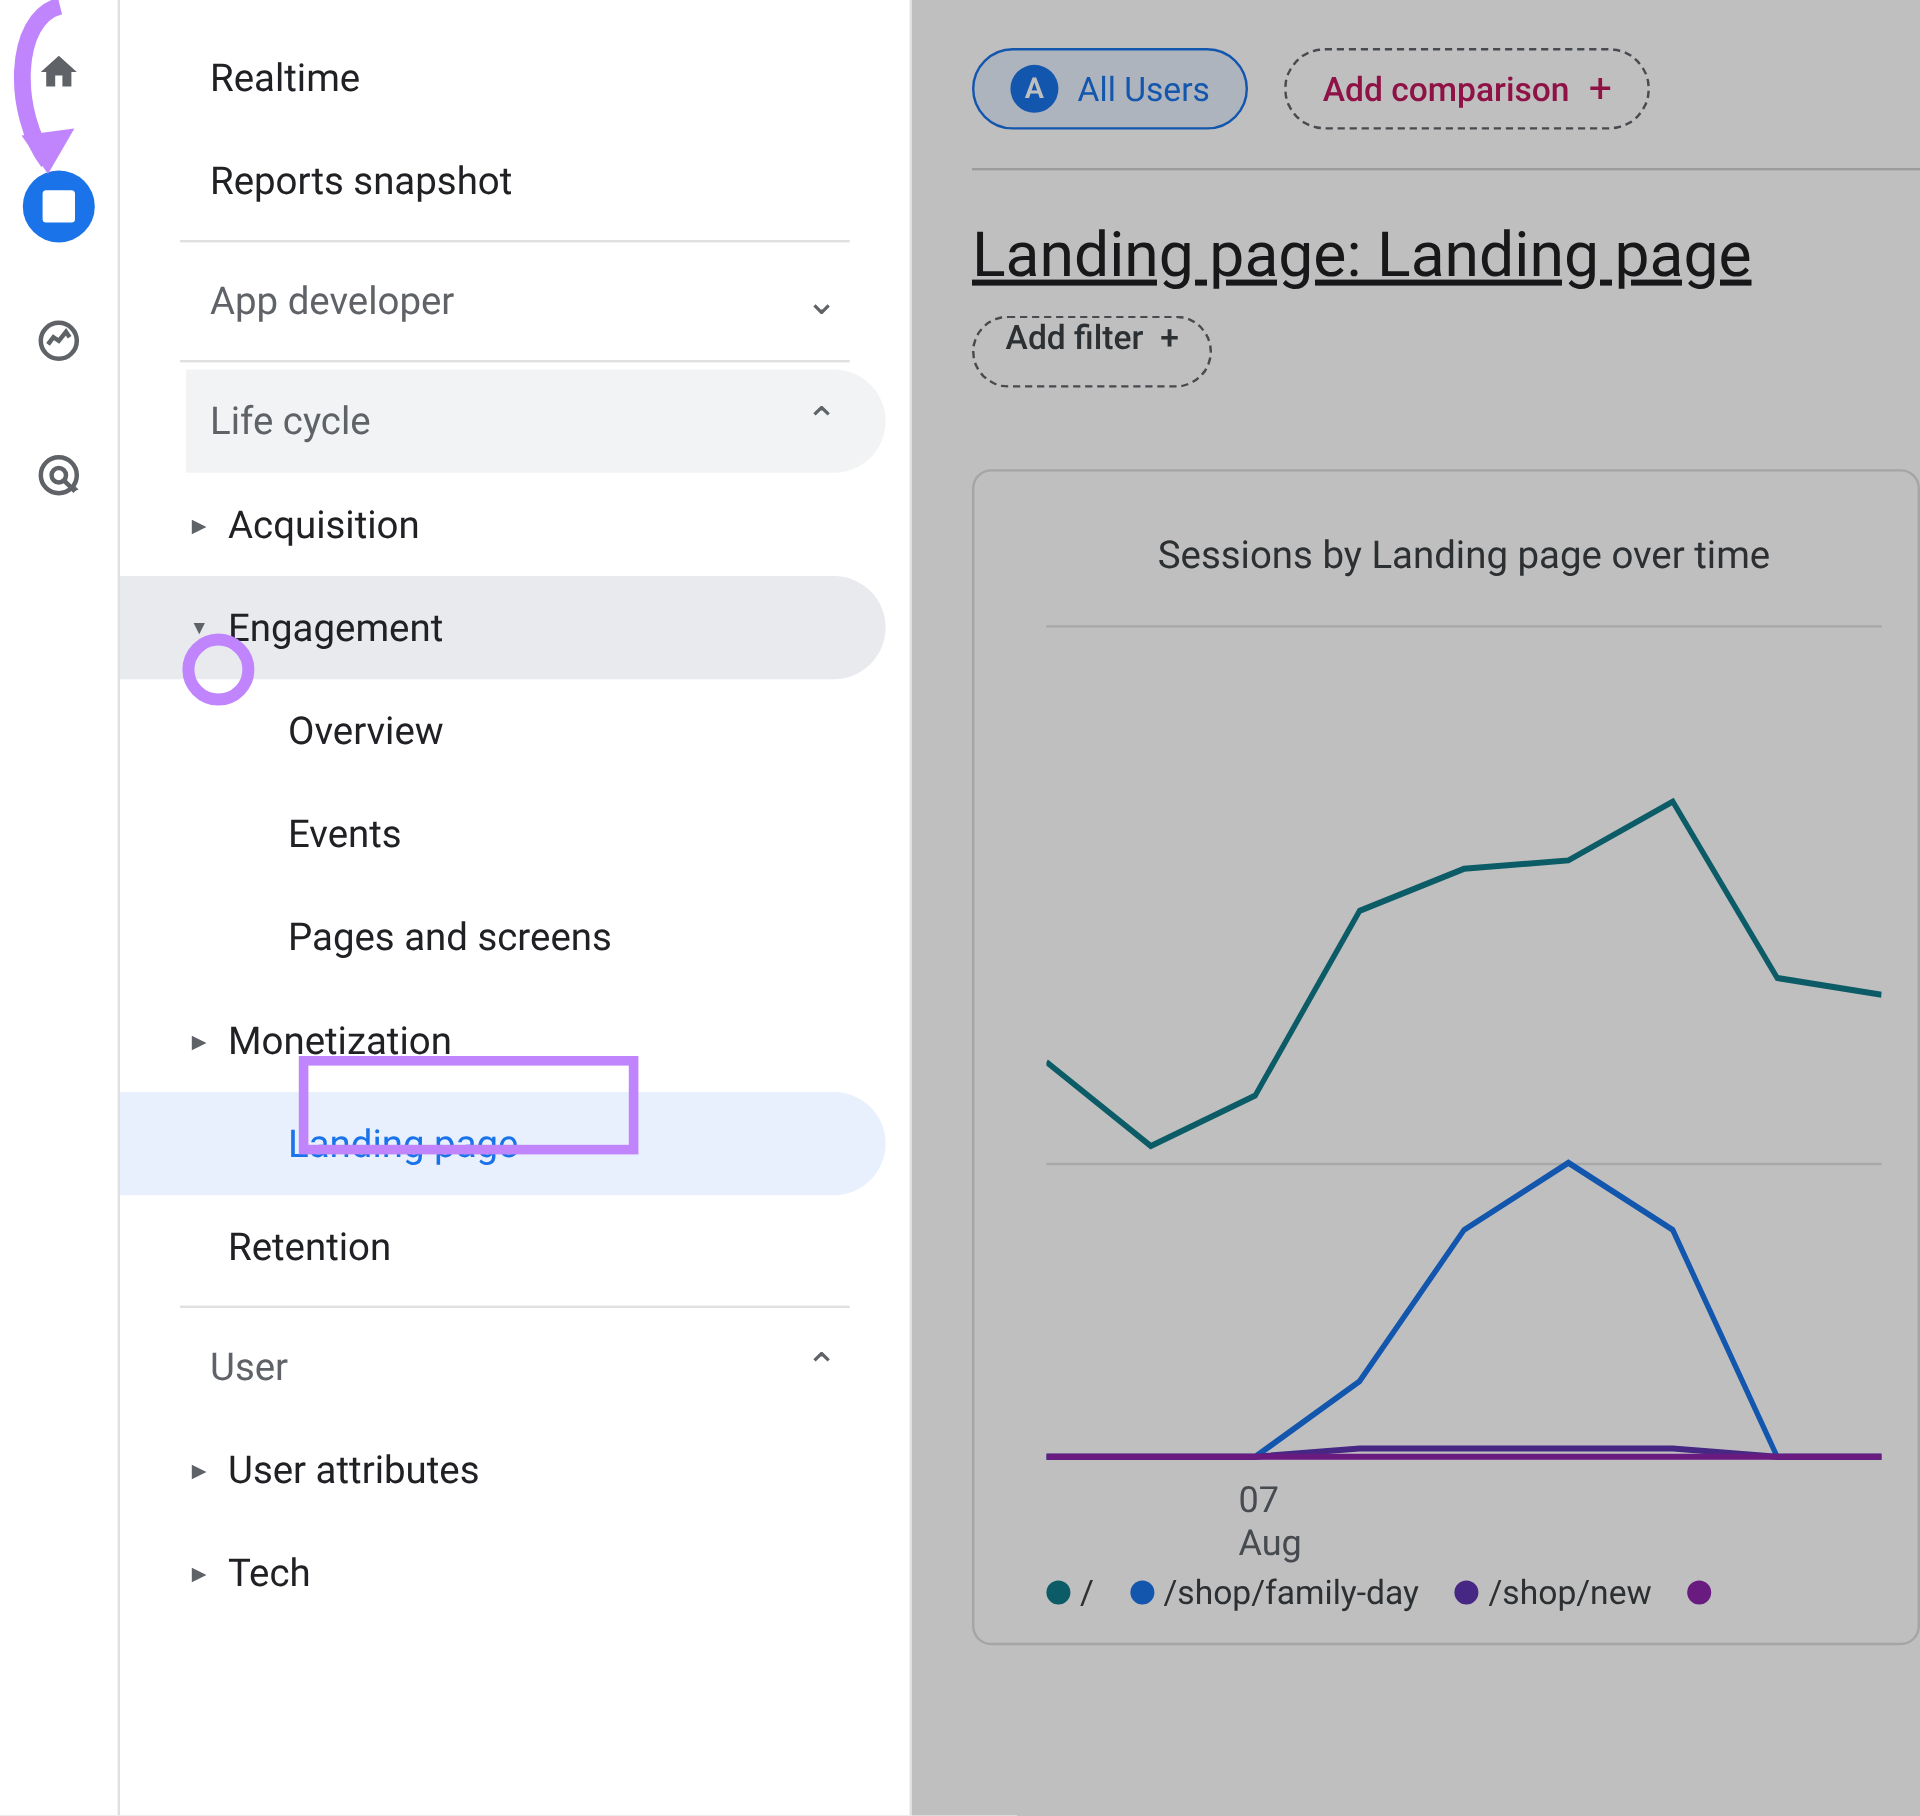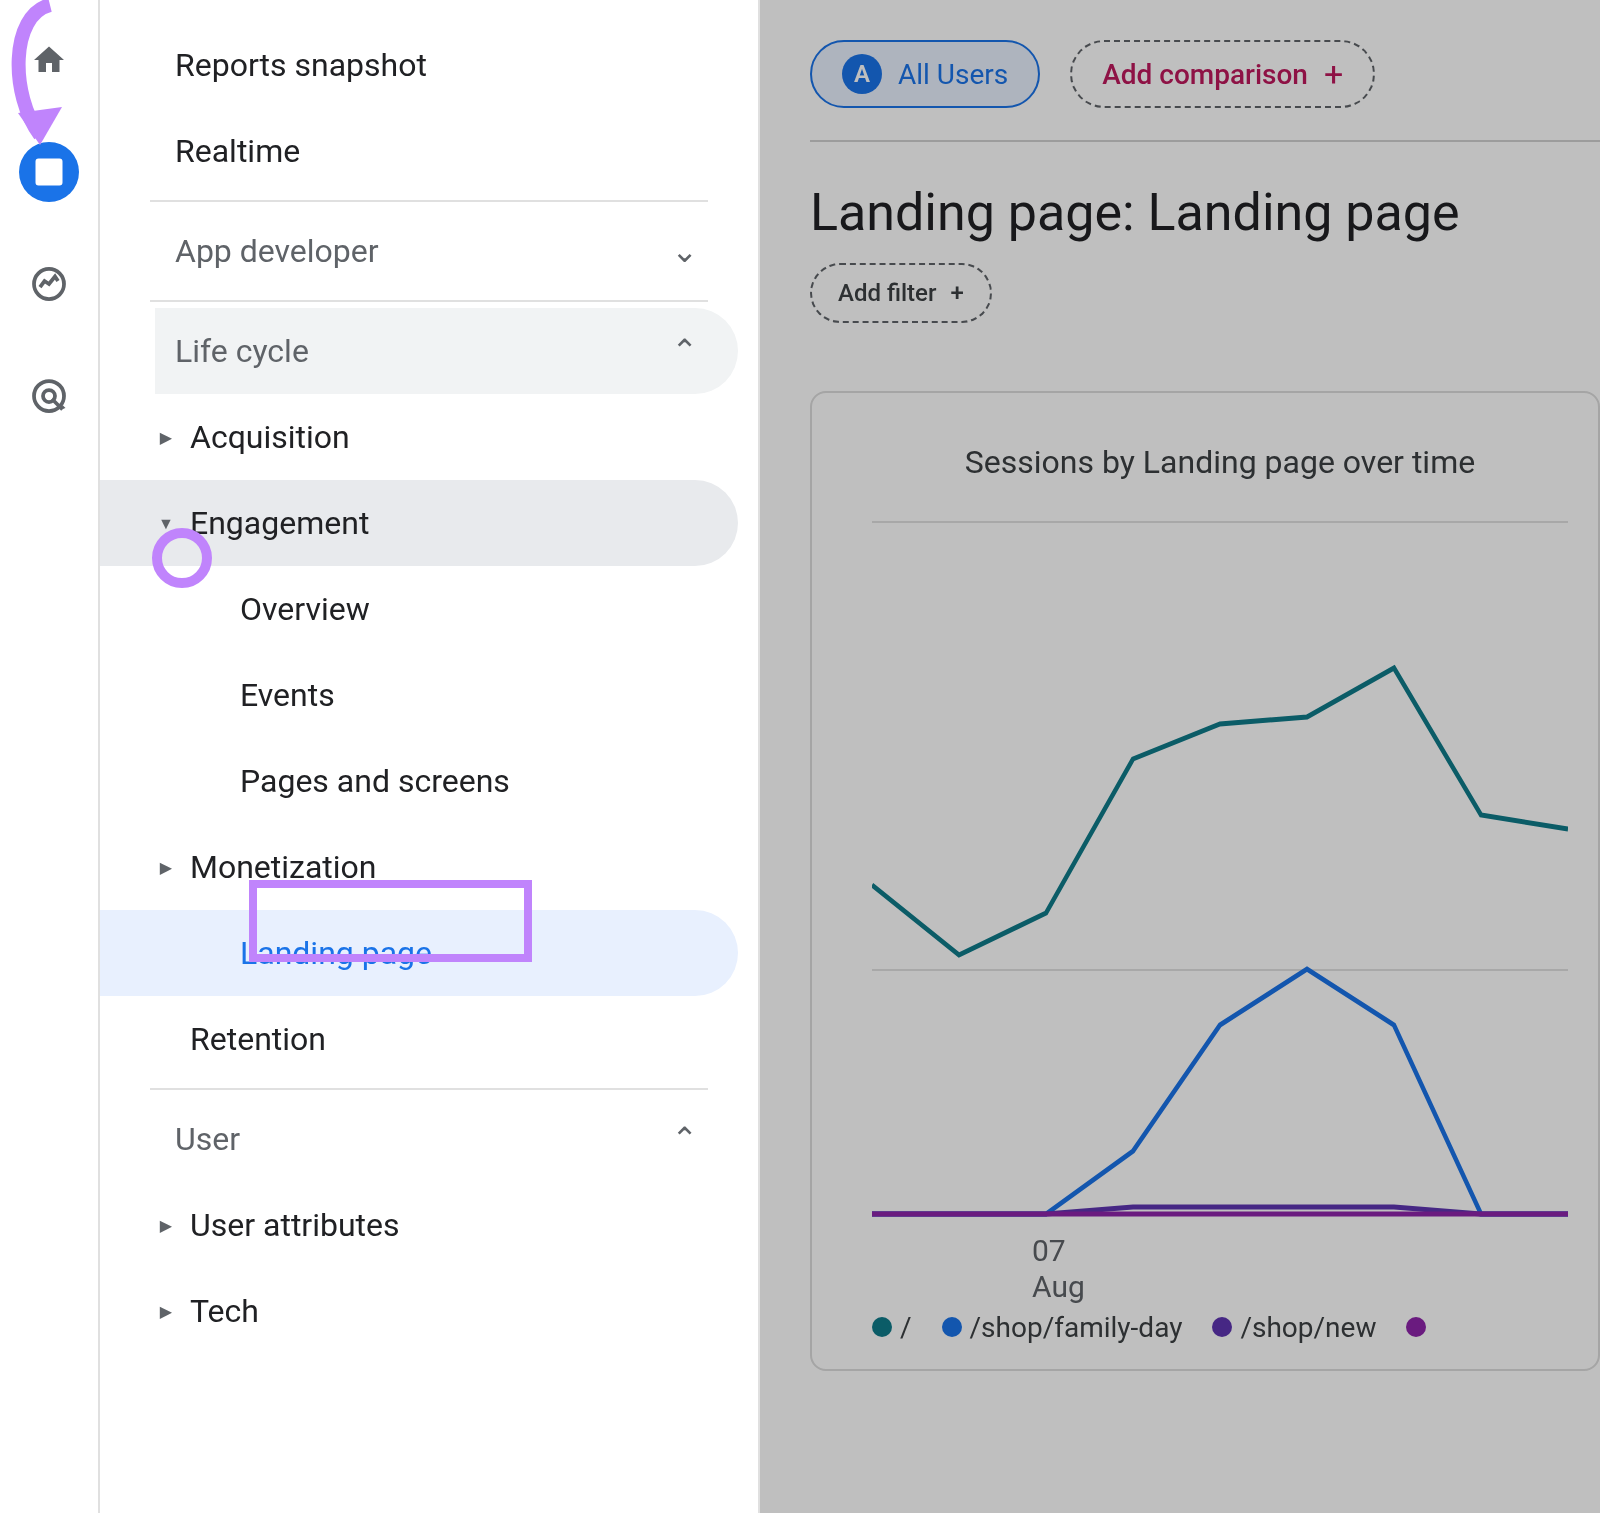--- a/index.html
+++ b/index.html
@@ -68,25 +68,25 @@
   .pills { display:flex; gap:30px; padding:40px 0 0 50px; align-items:center;}
   .pill {
     height:68px; border-radius:40px; display:flex; align-items:center;
     padding:0 30px; font-size:28px; gap:16px;
   }
   .pill.users { background:#e8f0fe; border:2px solid #1a73e8; color:#1a73e8; }
   .pill.users .badge { width:40px;height:40px;border-radius:50%;background:#1a73e8;color:#fff;display:flex;align-items:center;justify-content:center;font-weight:600;font-size:24px;}
   .pill.compare { border:2px dashed #5f6368; color:#be185d; font-weight:500;}
   .pill.compare .plus { font-size:34px; font-weight:400;}
   .mdivider { height:2px; background:#d0d0d0; margin:32px 0 0 50px; }
-  .page-title { font-size:52px; color:#202124; padding:40px 0 20px 50px; white-space:nowrap;}
+  .page-title { font-size:52px; color:#202124; padding:40px 0 20px 50px; white-space:nowrap;text-decoration:underline;}
   .filter-pill {
-    margin-left:50px; display:inline-flex; align-items:center; gap:14px;
+    margin-left:50px; display:inline-flex; align-items:flex-start; gap:14px;
     height:60px; border-radius:32px; border:2px dashed #5f6368;
-    padding:0 26px; font-size:24px; color:#3c4043; font-weight:500;
+    padding:0 26px; font-size:28px; color:#3c4043; font-weight:500;
   }
 
   .card {
     margin:68px 0 0 50px; border:2px solid #dcdcdc; border-radius:16px;
     padding:50px 30px 30px 60px; background:#fff; height: 980px; overflow:hidden;
   }
   .card-title { font-size:32px; color:#3c4043; text-align:center; margin-bottom:40px;}
   .chart-area { position:relative; height:700px; }
   .grid-line { position:absolute; left:0; right:0; height:2px; background:#e0e0e0; }
   .chart-svg { position:absolute; inset:0; width:100%; height:100%; }
@@ -126,22 +126,22 @@
 
 <svg class="arrow-annot" viewBox="0 0 90 160">
   <path d="M50 10 C 10 20, 10 100, 40 140" stroke="#c084fc" stroke-width="14" fill="none"></path>
   <path d="M18 118 L40 150 L62 112 Z" fill="#c084fc"></path>
 </svg>
 <div class="circle-annot"></div>
 <div class="rect-annot"></div>
 
 <div class="sidebar">
   <div class="side-sec">
+    <div class="side-item">Realtime</div>
     <div class="side-item">Reports snapshot</div>
-    <div class="side-item">Realtime</div>
   </div>
   <div class="divider"></div>
   <div class="side-sec">
     <div class="side-item cat">
       <span>App developer</span>
       <span class="chev">⌄</span>
     </div>
   </div>
   <div class="divider"></div>
   <div class="side-sec">

